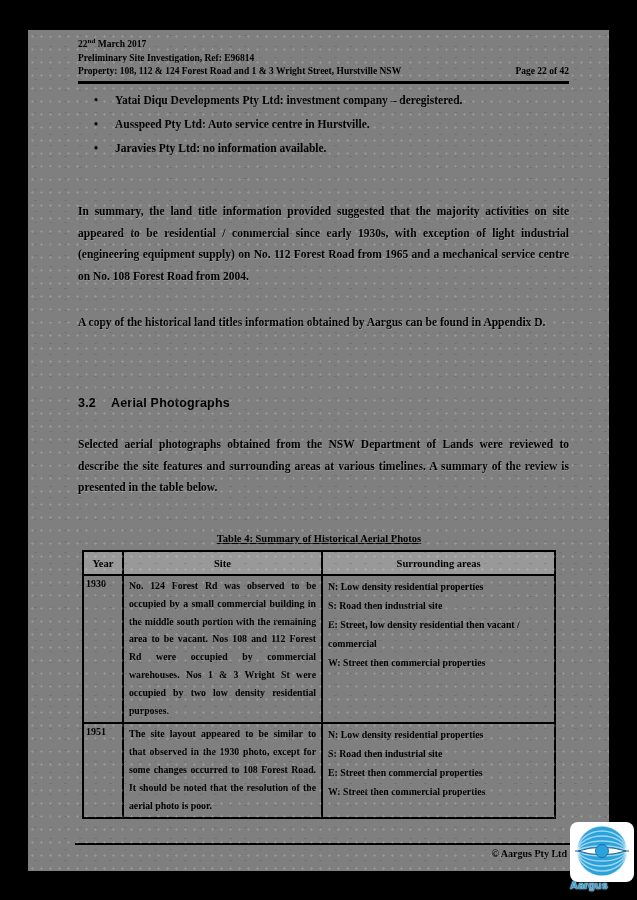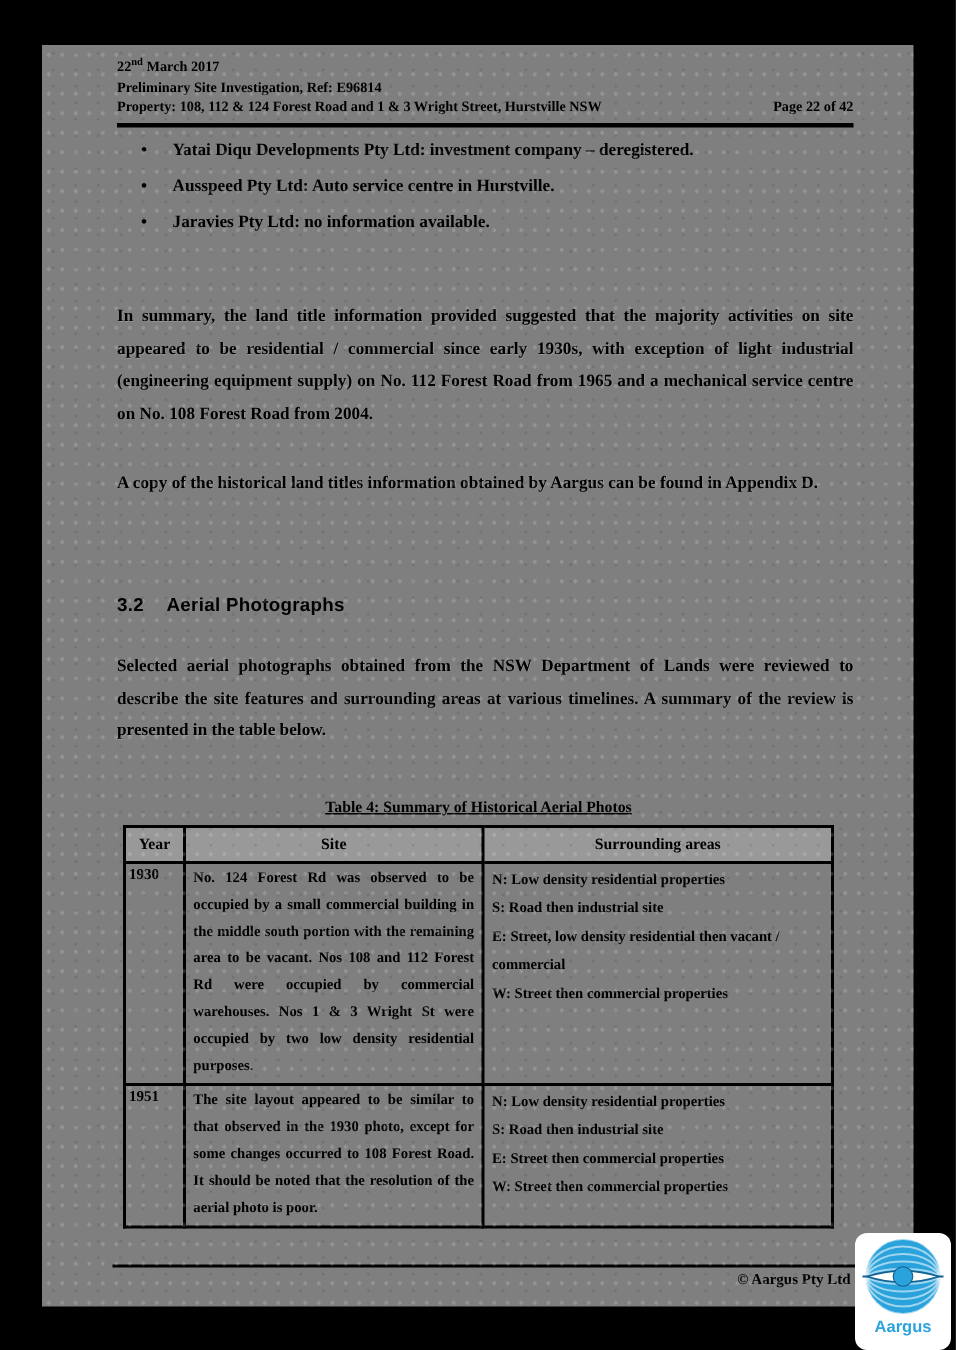--- a/index.html
+++ b/index.html
@@ -63,22 +63,22 @@
   td.year{font-size:10px;padding:2px 2px;}
   td.site{font-size:9.8px;line-height:17.8px;padding:1px 5px 3px 5px;text-align:justify;}
   td.surr{font-size:9.8px;line-height:19px;padding:1px 5px 3px 5px;}
   td.surr .sline{white-space:normal;}
 
   
   .ftr-rule{top:813px;left:47px;right:39px;border:0;border-top:2px solid #000;margin:0;}
   .copyright{position:absolute;top:817px;right:42px;font-size:10px;font-weight:bold;line-height:14px;}
 
   
-  .logo{position:absolute;left:570px;top:822px;width:64px;height:78px;
-        background:#fff;border-radius:8px;text-align:center;}
+  .logo{position:absolute;left:570px;top:822px;width:64px;height:60px;
+        background:#fff;border-radius:8px;text-align:left;}
   .logo svg{display:block;margin:0 auto;}
   .logo-text{
     font-family:"Liberation Sans", sans-serif;font-size:11px;font-weight:bold;
     color:#2aa2dc;margin-top:-3px;
     text-shadow:0 0 1px #fff,0 0 2px #fff;
   }
 </style>
 </head>
 <body>
 

